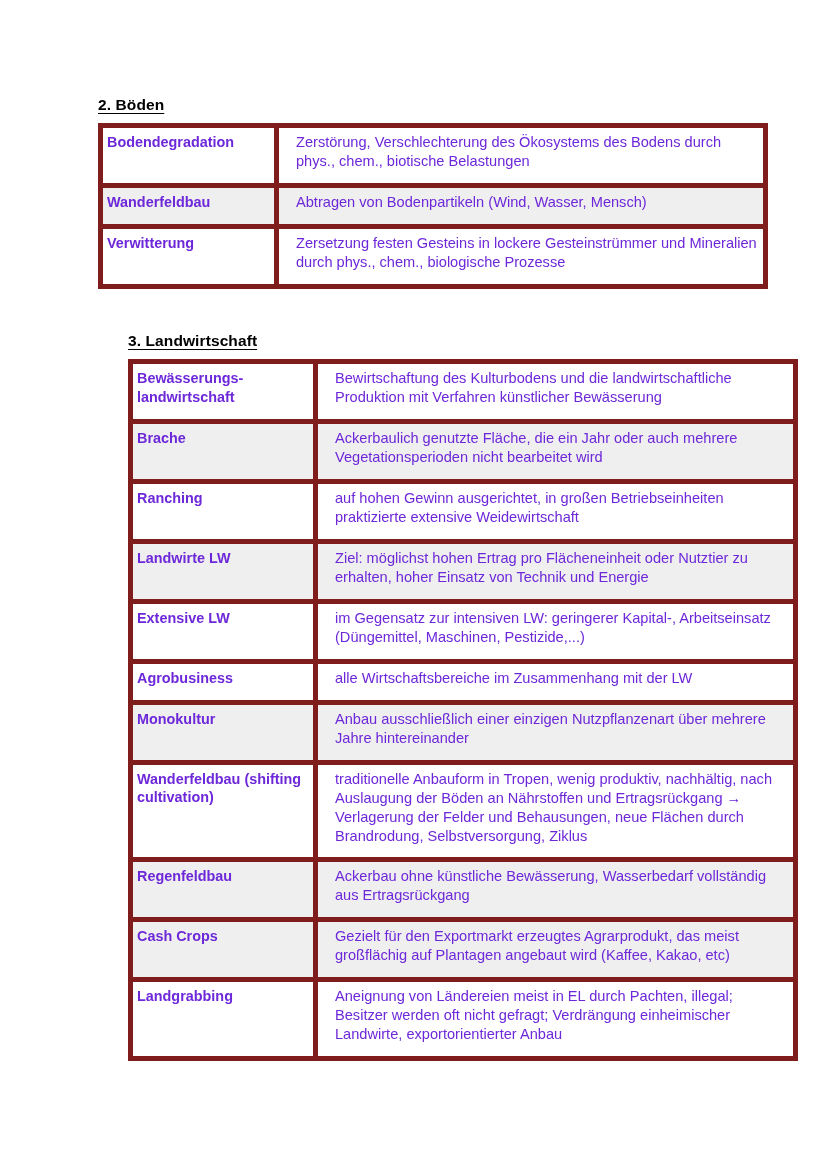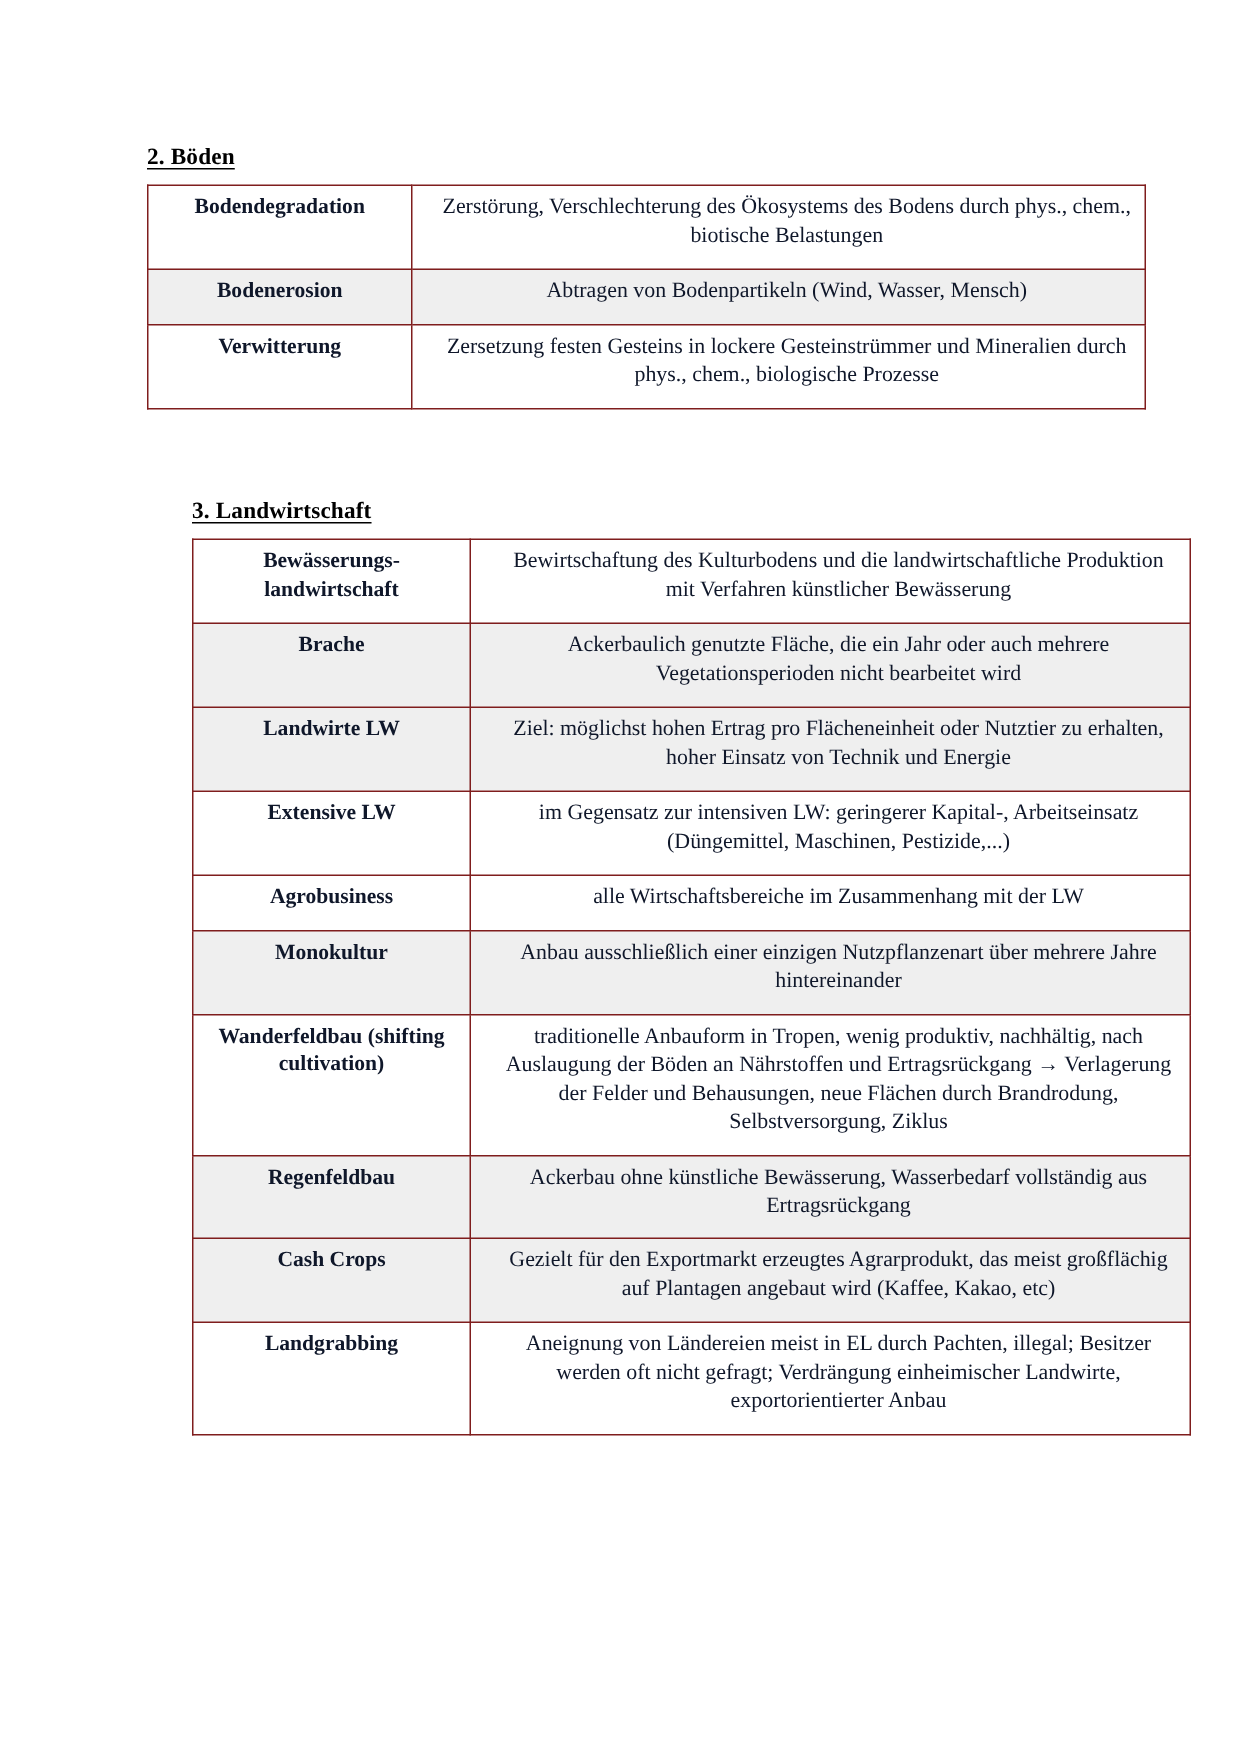--- a/index.html
+++ b/index.html
@@ -15,21 +15,20 @@
     position: relative;
     overflow: hidden;
   }
   .page {
     position: absolute;
     left: 0;
     top: 0;
     width: 828px;
     height: 1171px;
     background: #ffffff;
-    font-family: Liberation Serif, serif;
   }
   .section {
     position: absolute;
     left: 98px;
     width: 666px;
   }
   .section-heading {
     font-size: 15.5px;
     font-weight: bold;
     text-decoration: underline;
@@ -39,27 +38,27 @@
     padding: 0;
     color: #000000;
   }
   table.kv {
     border-collapse: collapse;
     table-layout: fixed;
     width: 665px;
     background: #ffffff;
   }
   table.kv td {
-    border: 1px solid #7f1d1d;
+    border: 5px solid #7f1d1d;
     vertical-align: top;
     padding: 5px 6px 12px 6px;
     font-size: 14.6px;
     line-height: 1.30;
-    text-align: center;
-    color: #0f172a;
+    text-align: left;
+    color: #6d28d9;
   }
   table.kv td.term {
     font-weight: bold;
     font-size: 14.4px;
     padding-left: 4px;
     padding-right: 4px;
   }
   table.kv td.def {
     font-weight: normal;
     padding-left: 17px;
@@ -91,21 +90,21 @@
       <colgroup>
           <col class="c1">
           <col class="c2">
         </colgroup>
       <tbody>
           <tr class="plain">
             <td class="term">Bodendegradation</td>
             <td class="def">Zerstörung, Verschlechterung des Ökosystems des Bodens durch phys., chem., biotische Belastungen</td>
           </tr>
           <tr class="shaded">
-            <td class="term">Bodenerosion</td>
+            <td class="term">Wanderfeldbau</td>
             <td class="def">Abtragen von Bodenpartikeln (Wind, Wasser, Mensch)</td>
           </tr>
           <tr class="plain">
             <td class="term">Verwitterung</td>
             <td class="def">Zersetzung festen Gesteins in lockere Gesteinstrümmer und Mineralien durch phys., chem., biologische Prozesse</td>
           </tr>
         </tbody>
     </table>
   </div>
 
@@ -117,20 +116,24 @@
           <col class="c2">
         </colgroup>
       <tbody>
           <tr class="plain">
             <td class="term">Bewässerungs-landwirtschaft</td>
             <td class="def">Bewirtschaftung des Kulturbodens und die landwirtschaftliche Produktion mit Verfahren künstlicher Bewässerung</td>
           </tr>
           <tr class="shaded">
             <td class="term">Brache</td>
             <td class="def">Ackerbaulich genutzte Fläche, die ein Jahr oder auch mehrere Vegetationsperioden nicht bearbeitet wird</td>
+          </tr>
+          <tr class="plain">
+            <td class="term">Ranching</td>
+            <td class="def">auf hohen Gewinn ausgerichtet, in großen Betriebseinheiten praktizierte extensive Weidewirtschaft</td>
           </tr>
           <tr class="shaded">
             <td class="term">Landwirte LW</td>
             <td class="def">Ziel: möglichst hohen Ertrag pro Flächeneinheit oder Nutztier zu erhalten, hoher Einsatz von Technik und Energie</td>
           </tr>
           <tr class="plain">
             <td class="term">Extensive LW</td>
             <td class="def">im Gegensatz zur intensiven LW: geringerer Kapital-, Arbeitseinsatz (Düngemittel, Maschinen, Pestizide,...)</td>
           </tr>
           <tr class="plain">

